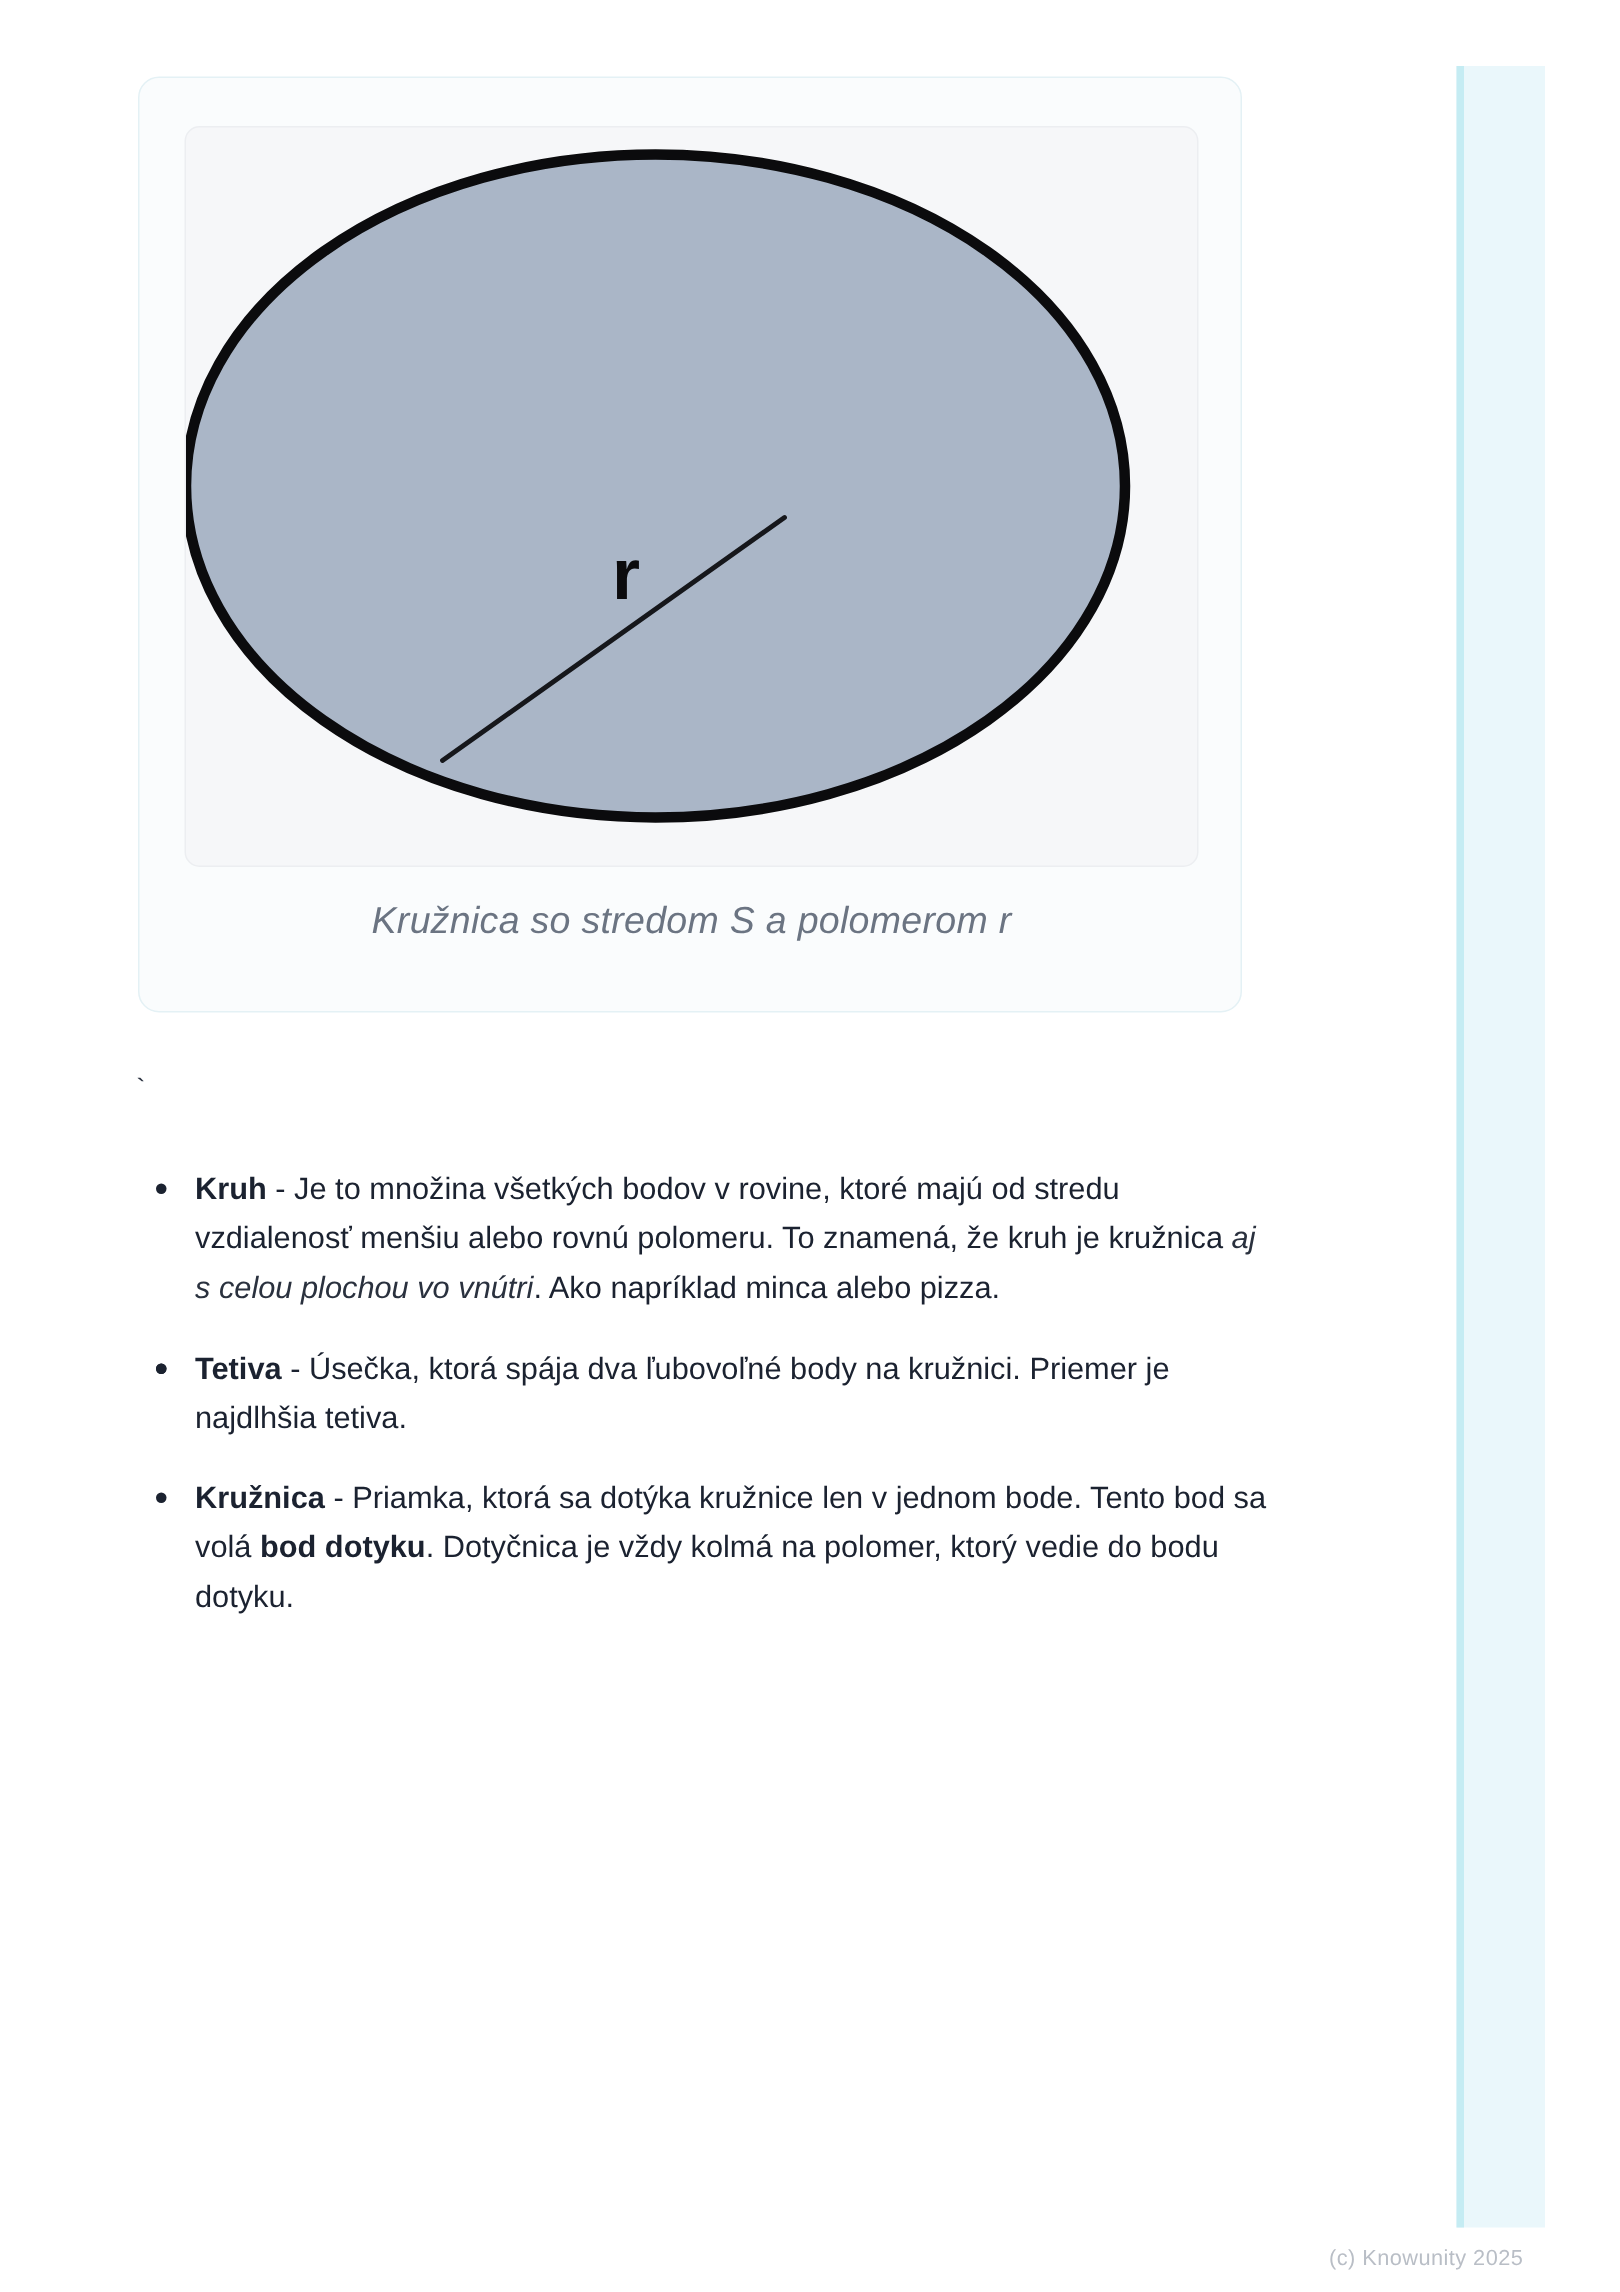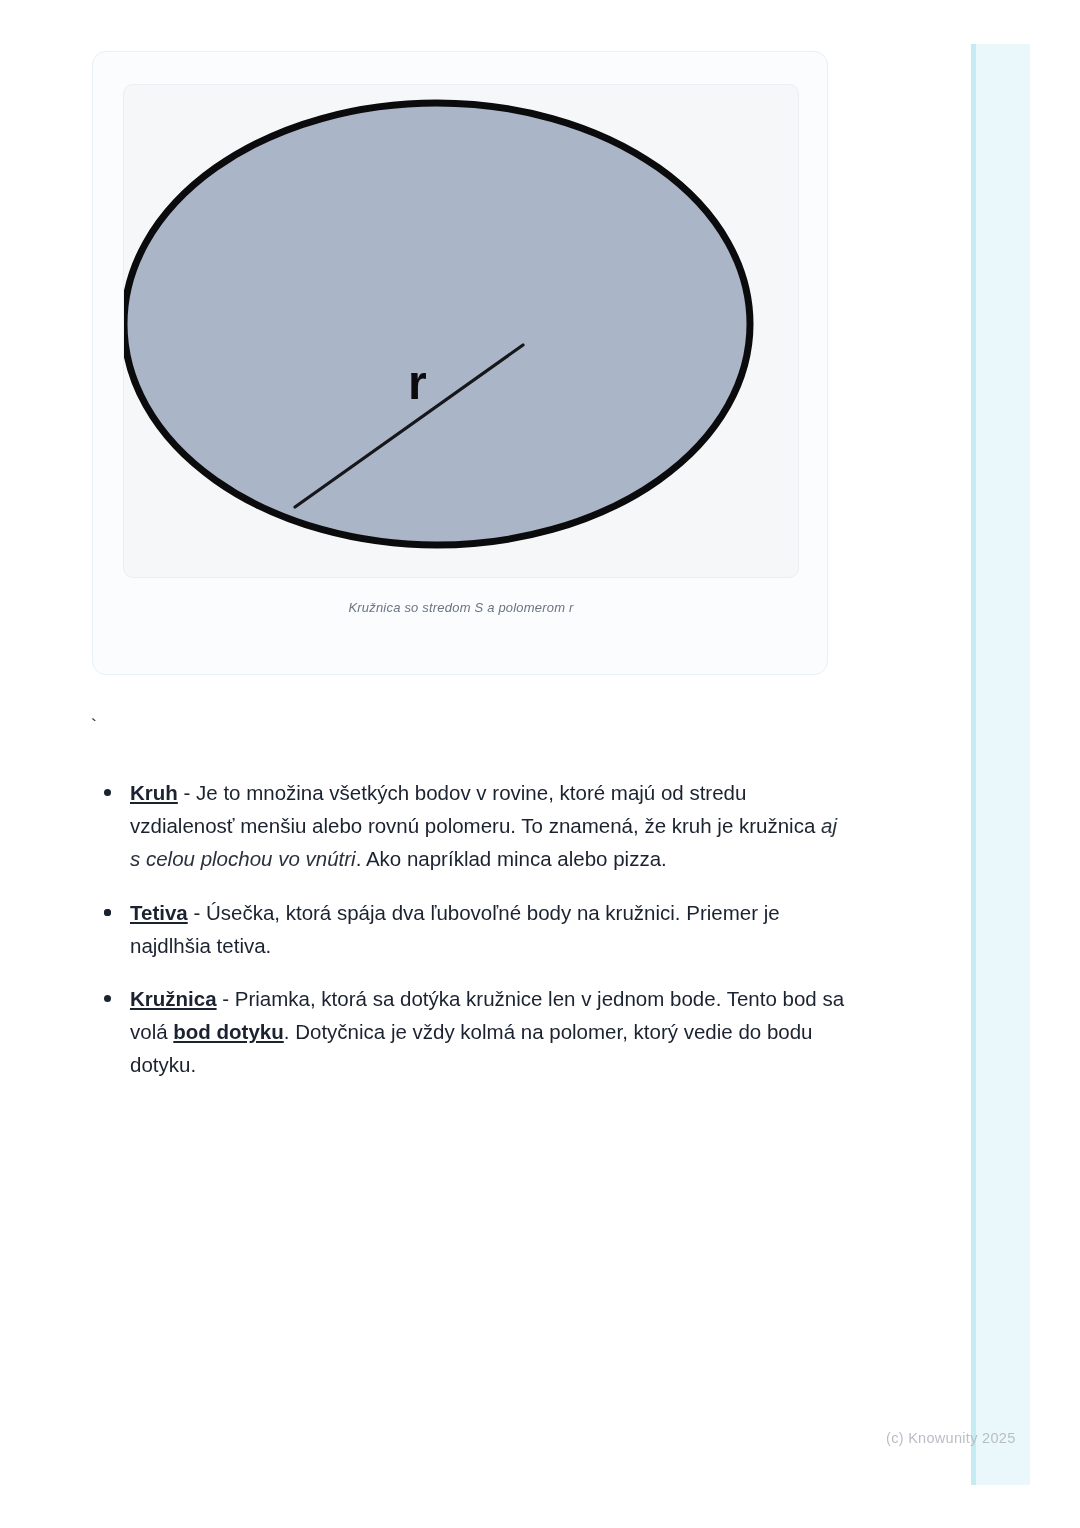--- a/index.html
+++ b/index.html
@@ -66,21 +66,21 @@
     left: 0;
     top: 0;
   }
   .figure-caption {
     position: absolute;
     left: 0;
     top: 548px;
     width: 736px;
     text-align: center;
     font-style: italic;
-    font-size: 13px;
+    font-size: 25px;
     color: #6b7482;
     letter-spacing: 0.2px;
   }
 
   
   .backtick {
     position: absolute;
     left: 88px;
     top: 716px;
     font-size: 19px;
@@ -107,21 +107,21 @@
   .bullet-item > .dot {
     position: absolute;
     left: 12px;
     top: 13px;
     width: 7px;
     height: 7px;
     border-radius: 50%;
     background: #1b2230;
   }
   .bullet-text { display: block; }
-  .bullet-text b { font-weight: bold; text-decoration: underline; }
+  .bullet-text b { font-weight: bold; }
   .bullet-text i { font-style: italic; color: #2a313e; }
 
   
   .sub-list {
     margin-top: 4px;
     padding-left: 32px;
     position: relative;
   }
   .sub-item {
     position: relative;
@@ -168,21 +168,21 @@
   }
   .frac .den {
     font-size: 15px;
     padding: 1px 2px 0 2px;
   }
 
   
   .watermark {
     position: absolute;
     left: 886px;
-    top: 1430px;
+    top: 1498px;
     font-size: 14.5px;
     color: #b9bec6;
     letter-spacing: 0.3px;
     white-space: nowrap;
   }
 </style>
 </head>
 <body>
 
 <div class="right-strip"></div>

